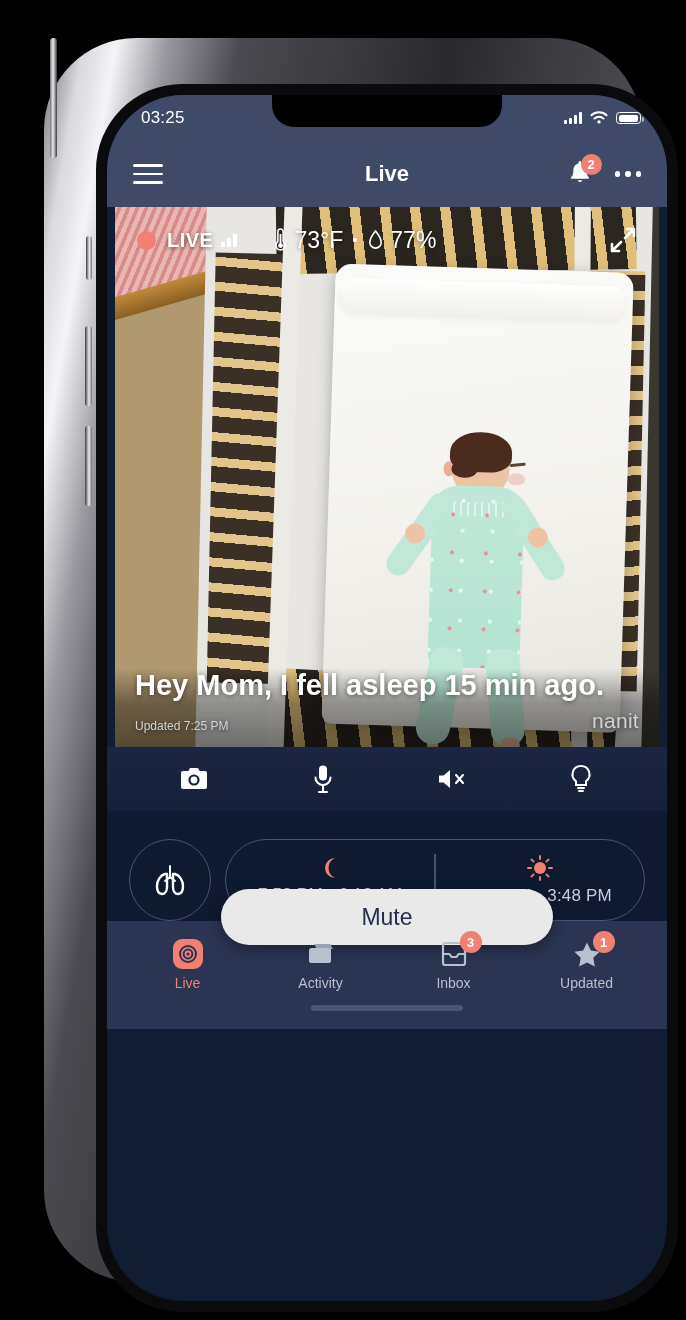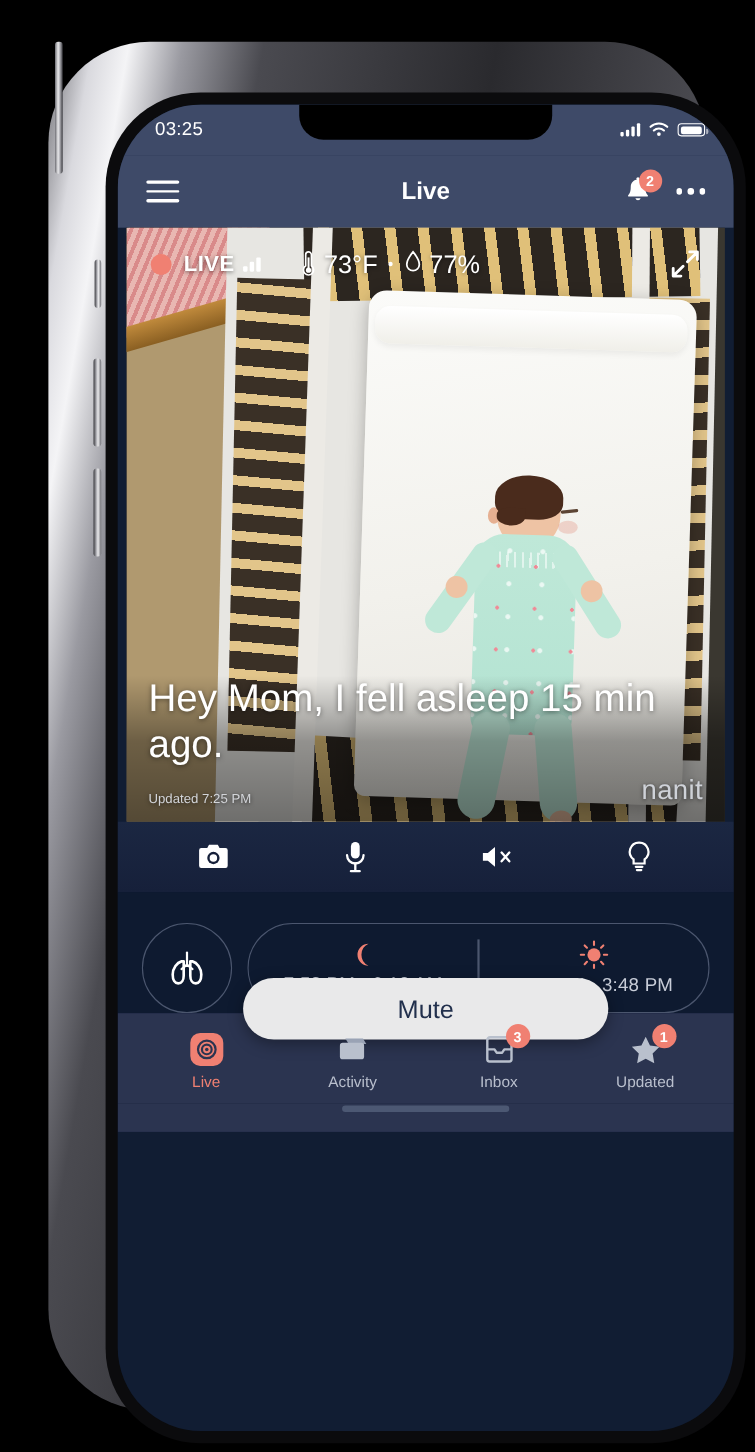--- a/index.html
+++ b/index.html
@@ -192,35 +192,35 @@
     position:absolute; left:0; right:0; top:0; height:66px; z-index:10;
     display:flex; align-items:center; padding:0 22px;
     color:#fff; font-size:23px; font-weight:500;
     text-shadow:0 1px 4px rgba(0,0,0,.55);
   }
   .live-dot{ width:19px; height:19px; border-radius:50%; background:#f08072; margin-right:11px; }
   .live-lbl{ font-size:20px; font-weight:700; letter-spacing:.5px; }
   .sig{ display:flex; align-items:flex-end; gap:2px; height:13px; margin-left:8px; }
   .sig i{ display:block; width:4px; background:#fff; border-radius:1px; }
   .sig i:nth-child(1){height:5px}.sig i:nth-child(2){height:9px}.sig i:nth-child(3){height:13px}
-  .stat{ display:flex; align-items:flex-start; gap:6px; }
+  .stat{ display:flex; align-items:center; gap:6px; }
   .v-top .spacer{ width:36px; }
   .mid-dot{ width:4px; height:4px; border-radius:50%; background:#fff; margin:0 10px; }
   .expand{ margin-left:auto; width:28px; height:28px; position:relative; }
 
   
   .v-bot{
     position:absolute; left:0; right:0; bottom:0; z-index:10; padding:0 20px 14px;
     background:linear-gradient(transparent,rgba(0,0,0,.38) 45%,rgba(0,0,0,.52));
   }
-  .v-msg{ color:#fff; font-size:35px; line-height:1.2; font-weight:400;
+  .v-msg{ color:#fff; font-size:29px; line-height:1.2; font-weight:700;
           text-shadow:0 1px 5px rgba(0,0,0,.5); }
   .v-sub-row{ display:flex; align-items:flex-end; justify-content:space-between; margin-top:6px; }
   .v-updated{ color:#d2d4d8; font-size:12px; text-shadow:0 1px 4px rgba(0,0,0,.6); }
-  .v-brand{ color:#cfd2d8; font-size:25px; letter-spacing:.3px; text-shadow:0 1px 4px rgba(0,0,0,.6); }
+  .v-brand{ color:#cfd2d8; font-size:21px; letter-spacing:.3px; text-shadow:0 1px 4px rgba(0,0,0,.6); }
 
   
   .controls{
     background:linear-gradient(#1b2742,#16203a);
     height:64px; display:flex; align-items:center; justify-content:space-around;
     padding:0 22px;
   }
   .ctrl{ width:46px; height:40px; display:flex; align-items:center; justify-content:center; }
 
   

